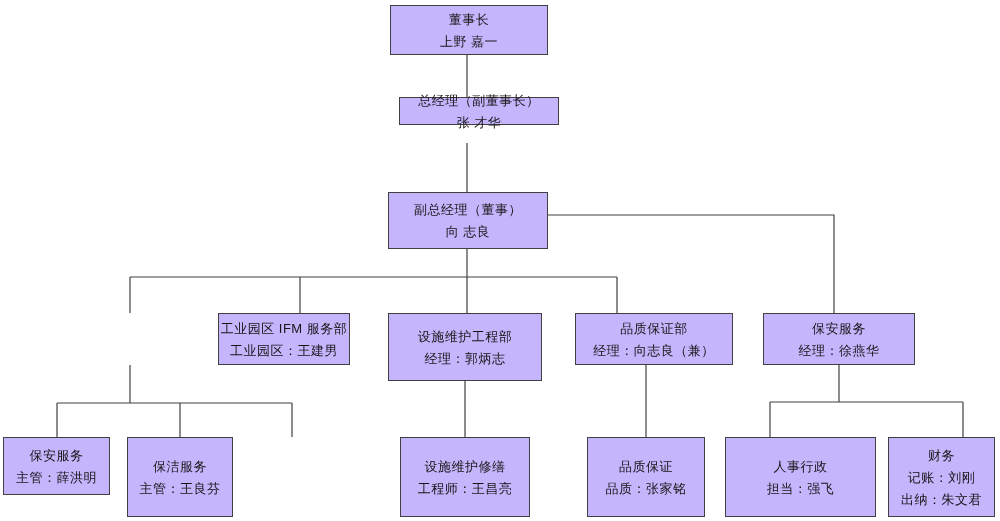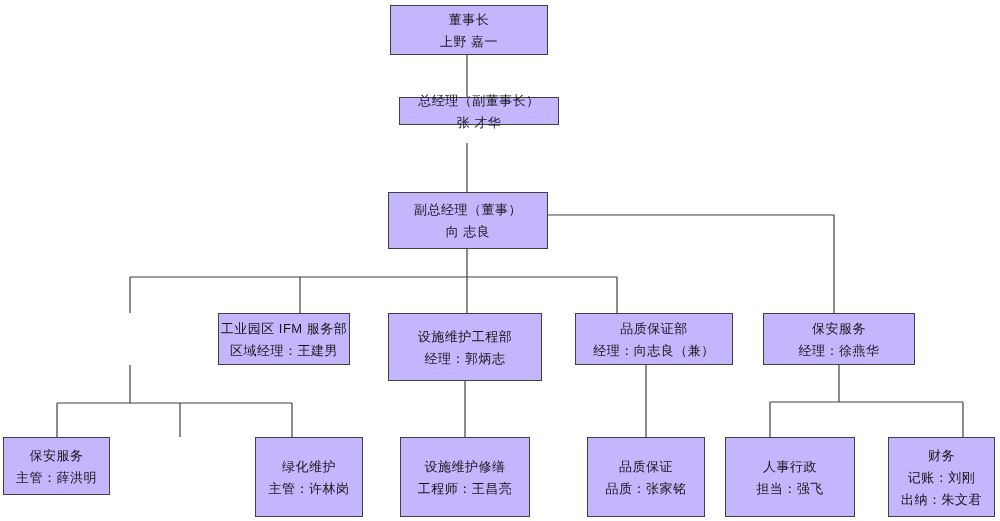--- a/index.html
+++ b/index.html
@@ -76,21 +76,21 @@
   </div>
 
   <div class="node" style="left:388px; top:192px; width:160px; height:57px">
     <div>副总经理（董事）</div>
     <div>向 志良</div>
   </div>
 
 
   <div class="node" style="left:218px; top:313px; width:132px; height:52px">
     <div>工业园区 IFM 服务部</div>
-    <div>区域经理：王建男</div>
+    <div>工业园区：王建男</div>
   </div>
 
   <div class="node" style="left:388px; top:313px; width:154px; height:68px">
     <div>设施维护工程部</div>
     <div>经理：郭炳志</div>
   </div>
 
   <div class="node" style="left:575px; top:313px; width:158px; height:52px">
     <div>品质保证部</div>
     <div>经理：向志良（兼）</div>
@@ -99,37 +99,37 @@
   <div class="node" style="left:763px; top:313px; width:152px; height:52px">
     <div>保安服务</div>
     <div>经理：徐燕华</div>
   </div>
 
   <div class="node" style="left:3px; top:437px; width:107px; height:58px">
     <div>保安服务</div>
     <div>主管：薛洪明</div>
   </div>
 
+  <div class="node" style="left:127px; top:437px; width:106px; height:80px">
+    <div>保洁服务</div>
+    <div>主管：王良芬</div>
+  </div>
 
-  <div class="node" style="left:255px; top:437px; width:108px; height:80px">
-    <div>绿化维护</div>
-    <div>主管：许林岗</div>
-  </div>
 
   <div class="node" style="left:400px; top:437px; width:130px; height:80px">
     <div>设施维护修缮</div>
     <div>工程师：王昌亮</div>
   </div>
 
   <div class="node" style="left:587px; top:437px; width:118px; height:80px">
     <div>品质保证</div>
     <div>品质：张家铭</div>
   </div>
 
-  <div class="node" style="left:725px; top:437px; width:130px; height:80px">
+  <div class="node" style="left:725px; top:437px; width:151px; height:80px">
     <div>人事行政</div>
     <div>担当：强飞</div>
   </div>
 
   <div class="node" style="left:888px; top:437px; width:107px; height:80px">
     <div>财务</div>
     <div>记账：刘刚</div>
     <div>出纳：朱文君</div>
   </div>
 

